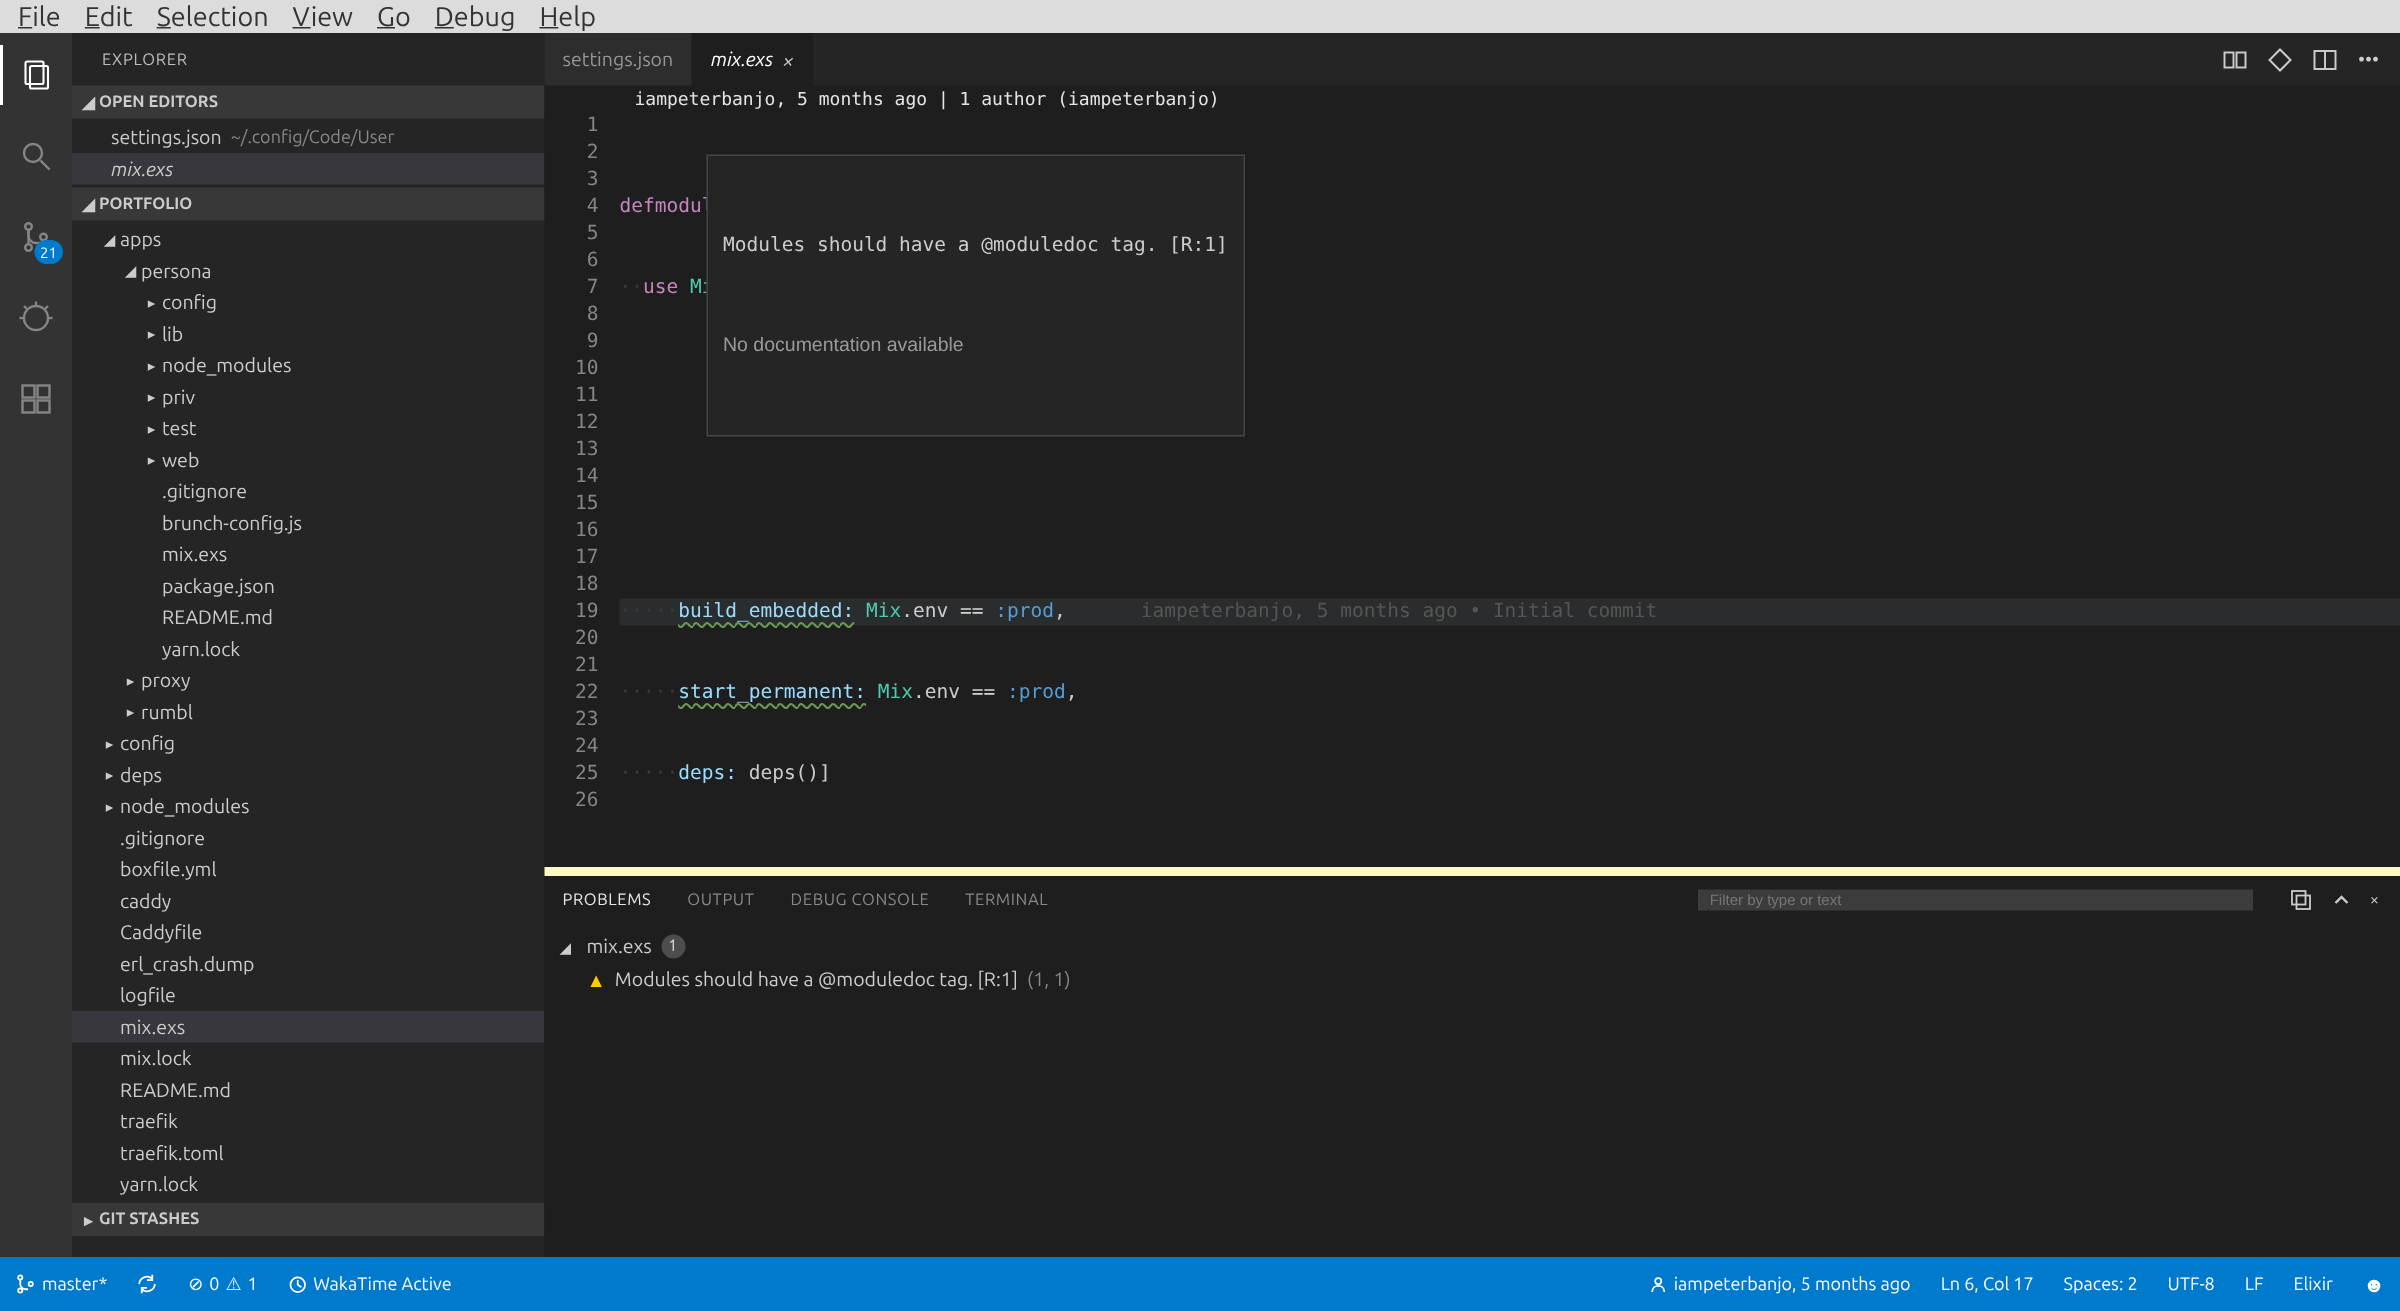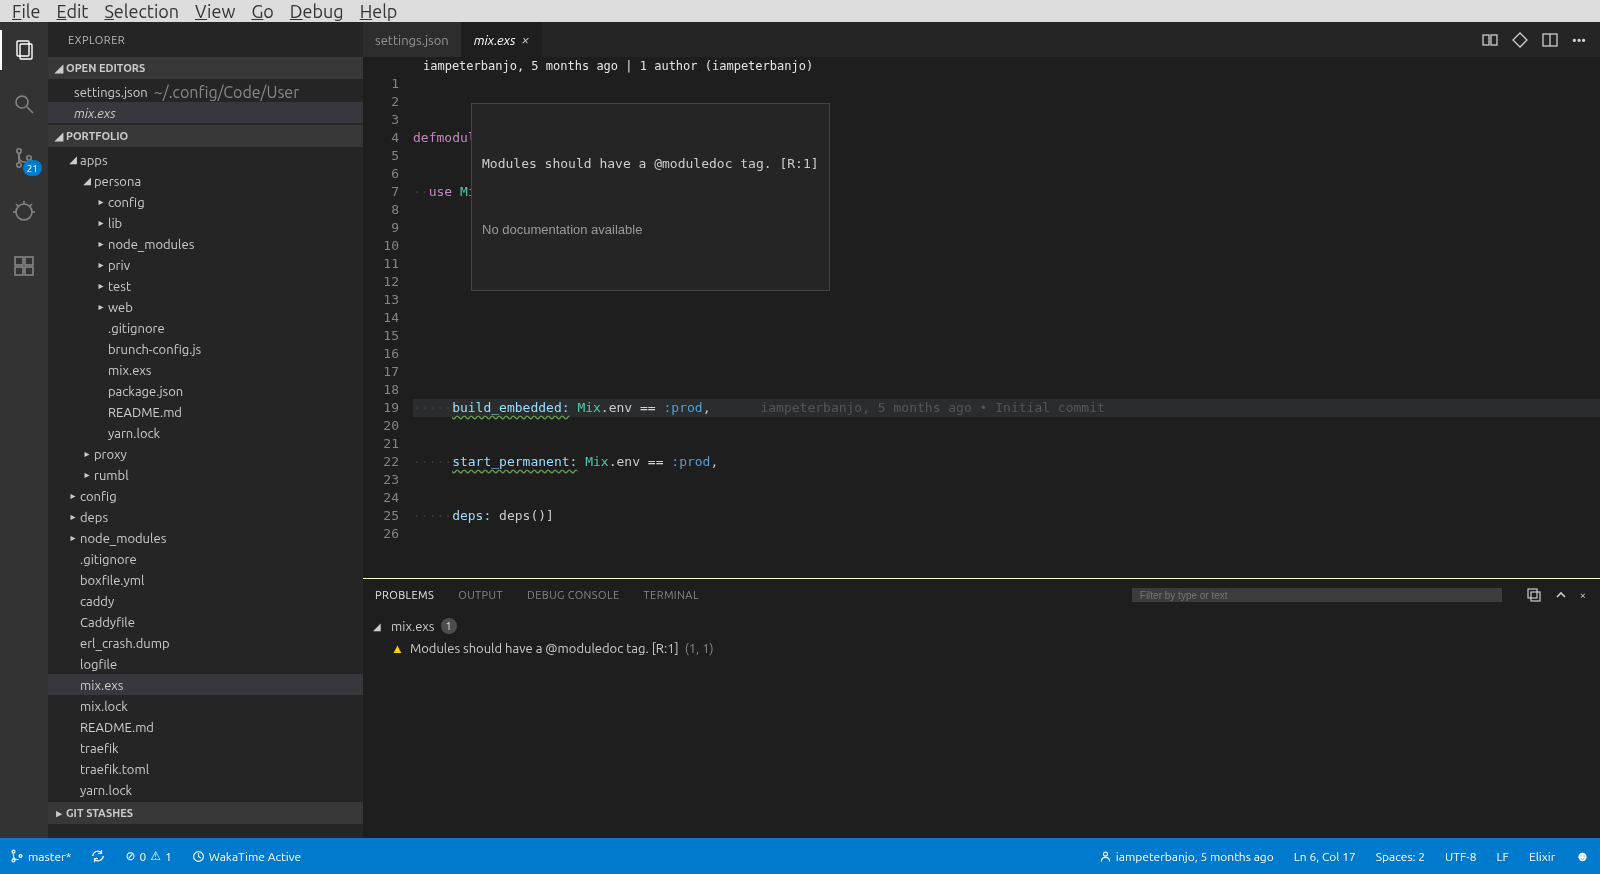--- a/index.html
+++ b/index.html
@@ -15,21 +15,21 @@
 .ab-badge { position: absolute; bottom: 2px; right: 6px; background: #007acc; color: #fff; border-radius: 10px; font-size: 10px; min-width: 16px; height: 16px; display: flex; align-items: center; justify-content: center; padding: 0 4px; }
 .sidebar { width: 315px; background: #252526; display: flex; flex-direction: column; color: #cccccc; font-size: 13px; }
 .sidebar-title { height: 35px; display: flex; align-items: center; padding-left: 20px; color: #bbbbbb; font-size: 11px; letter-spacing: 0.5px; }
 .section-header { height: 22px; display: flex; align-items: center; padding-left: 4px; color: #cccccc; font-size: 11px; font-weight: bold; background: #383838; cursor: pointer; }
 .section-header .chev { width: 14px; text-align: center; font-size: 11px; color: #cccccc; }
 .tree { padding: 2px 0; overflow: hidden; }
 .tree-row { height: 21px; display: flex; align-items: center; color: #cccccc; cursor: pointer; white-space: nowrap; }
 .tree-row.active { background: #37373d; }
 .tree-row .twisty { width: 14px; text-align: center; font-size: 10px; color: #cccccc; }
 .tree-row .label { }
-.tree-row .desc { color: #888; margin-left: 6px; font-size: 16px; }
+.tree-row .desc { color: #888; margin-left: 6px; font-size: 12px; }
 .editor-area { flex: 1; display: flex; flex-direction: column; background: #1e1e1e; min-width: 0; }
 .tabs { height: 35px; background: #252526; display: flex; align-items: stretch; }
 .tab { display: flex; align-items: center; padding: 0 12px; background: #2d2d2d; color: #969696; font-size: 13px; border-right: 1px solid #1e1e1e; cursor: pointer; gap: 6px; }
 .tab.active { background: #1e1e1e; color: #ffffff; font-style: italic; }
 .tab .close { font-size: 14px; color: #cccccc; }
 .tabs-actions { margin-left: auto; display: flex; align-items: center; gap: 14px; padding-right: 14px; color: #cccccc; }
 .editor-body { flex: 1; display: flex; position: relative; font-family: "Consolas","Menlo",monospace; font-size: 13px; overflow: hidden; }
 .gutter { width: 50px; text-align: right; color: #858585; padding: 0 14px 0 0; line-height: 18px; }
 .gutter div { height: 18px; }
 .blame { position: absolute; top: 0; left: 60px; color: #e5e5e5; font-size: 12px; height: 18px; display: flex; align-items: center; }
@@ -37,21 +37,21 @@
 .code-line { height: 18px; position: relative; }
 .code-line.hl { background: #2a2d2e; }
 .kw { color: #c586c0; }
 .mod { color: #4ec9b0; }
 .fn { color: #9cdcfe; }
 .sym { color: #569cd6; }
 .op { color: #d4d4d4; }
 .inline-blame { color: #555; margin-left: 50px; }
 .tooltip { position: absolute; left: 58px; top: 46px; background: #252526; border: 1px solid #454545; padding: 8px 10px; color: #cccccc; font-family: monospace; font-size: 13px; z-index: 10; line-height: 1.6; }
 .tooltip .t2 { color: #9a9a9a; font-family: "Segoe UI",sans-serif; font-size: 13px; margin-top: 4px; }
-.panel { height: 260px; border-top: 1px solid #fef9c3; background: #1e1e1e; display: flex; flex-direction: column; }
+.panel { height: 260px; border-top: 6px solid #fef9c3; background: #1e1e1e; display: flex; flex-direction: column; }
 .panel-tabs { height: 32px; display: flex; align-items: center; padding-left: 12px; gap: 24px; color: #888; font-size: 11px; }
 .panel-tabs .ptab { cursor: pointer; letter-spacing: 0.4px; }
 .panel-tabs .ptab.active { color: #e7e7e7; }
 .panel-tabs .spacer { flex: 1; }
 .panel-filter { width: 370px; background: #3c3c3c; color: #cccccc; border: none; height: 14px; padding: 0 8px; font-size: 10px; outline: none; }
 .panel-actions { display: flex; align-items: center; gap: 12px; padding-right: 14px; color: #cccccc; }
 .panel-body { flex: 1; padding: 4px 10px; color: #cccccc; font-size: 13px; overflow: auto; }
 .panel-body .file-row { display: flex; align-items: center; height: 22px; gap: 6px; cursor: pointer; }
 .panel-body .file-row .twisty { width: 12px; font-size: 10px; }
 .panel-body .file-row .badge { background: #4d4d4d; color: #ddd; border-radius: 10px; font-size: 11px; min-width: 16px; height: 16px; display: inline-flex; align-items: center; justify-content: center; padding: 0 4px; }

